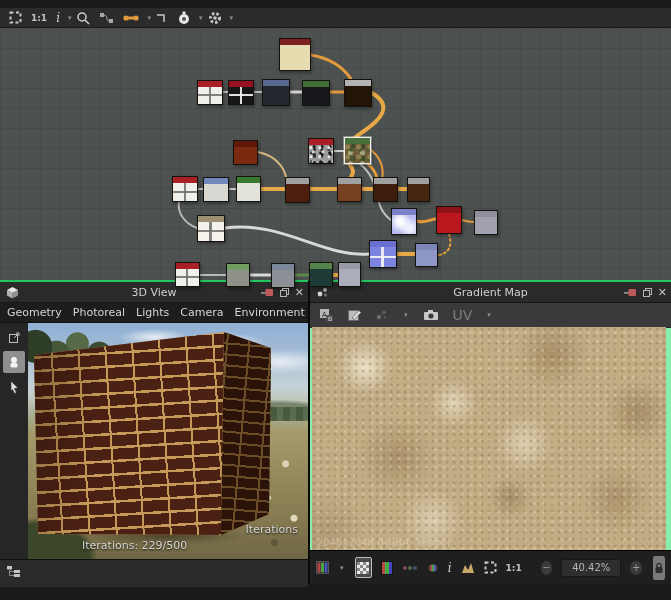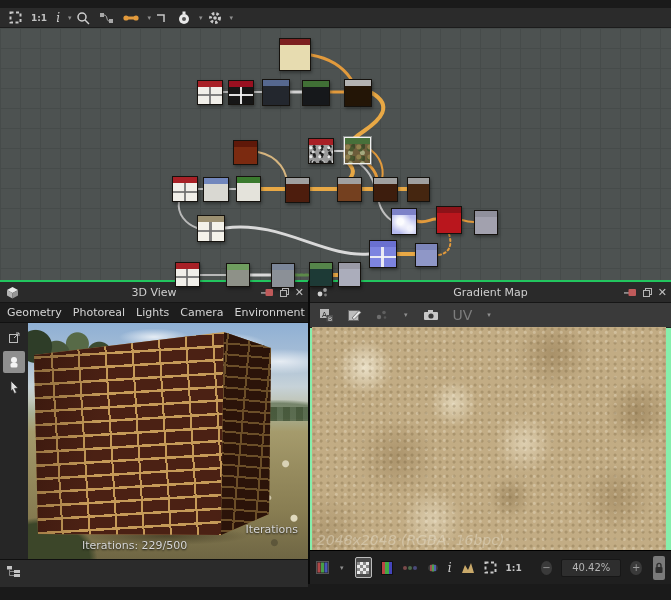--- a/index.html
+++ b/index.html
@@ -126,21 +126,21 @@
       radial-gradient(circle 56px at 24% 58%,rgba(143,118,78,.45),transparent 70%),
       radial-gradient(circle 42px at 60% 52%,rgba(240,230,206,.6),transparent 70%),
       radial-gradient(circle 50px at 86% 76%,rgba(150,125,85,.5),transparent 70%),
       radial-gradient(circle 44px at 34% 86%,rgba(236,227,203,.6),transparent 70%),
       radial-gradient(circle 30px at 56% 76%,rgba(132,108,68,.45),transparent 70%),
       radial-gradient(circle 58px at 4% 92%,rgba(150,128,90,.4),transparent 70%);}
   #grain{position:absolute;inset:0;background-image:
       radial-gradient(circle at 30% 30%,rgba(108,88,52,.28) 1px,transparent 2px),
       radial-gradient(circle at 70% 60%,rgba(245,238,218,.3) 1px,transparent 2px);
       background-size:7px 7px,9px 9px;}
-  #texinfo{position:absolute;left:5px;bottom:3px;font-size:14px;color:rgba(235,230,215,.4);font-style:italic;}
+  #texinfo{position:absolute;left:5px;bottom:3px;font-size:10px;color:rgba(235,230,215,.4);}
   #bar2d{position:absolute;left:0;right:0;bottom:0;height:33px;background:#1f1f1f;border-top:1px solid #000;
          display:flex;align-items:center;padding:0 6px;gap:9px;}
   .checkbtn{width:19px;height:19px;background:#4a4a4a;border:1px solid #bdbdbd;border-radius:2px;
             display:flex;align-items:center;justify-content:center;}
   .checker{width:12px;height:12px;background:repeating-conic-gradient(#ececec 0 25%,#8a8a8a 0 50%) 0 0/6px 6px;}
   .gradicon{width:12px;height:12px;background:linear-gradient(90deg,#b44 0 33%,#4a4 33% 66%,#44b 66%);border:1px solid #111;}
   .zoomfield{width:72px;height:16px;background:#2e2e2e;border:1px solid #171717;border-radius:2px;
              display:flex;align-items:center;justify-content:center;font-size:10px;color:#b5b5b5;}
   .zbtn{width:14px;height:14px;border-radius:50%;background:#3a3a3a;color:#9c9c9c;font-size:10px;
         display:flex;align-items:center;justify-content:center;line-height:1;}

